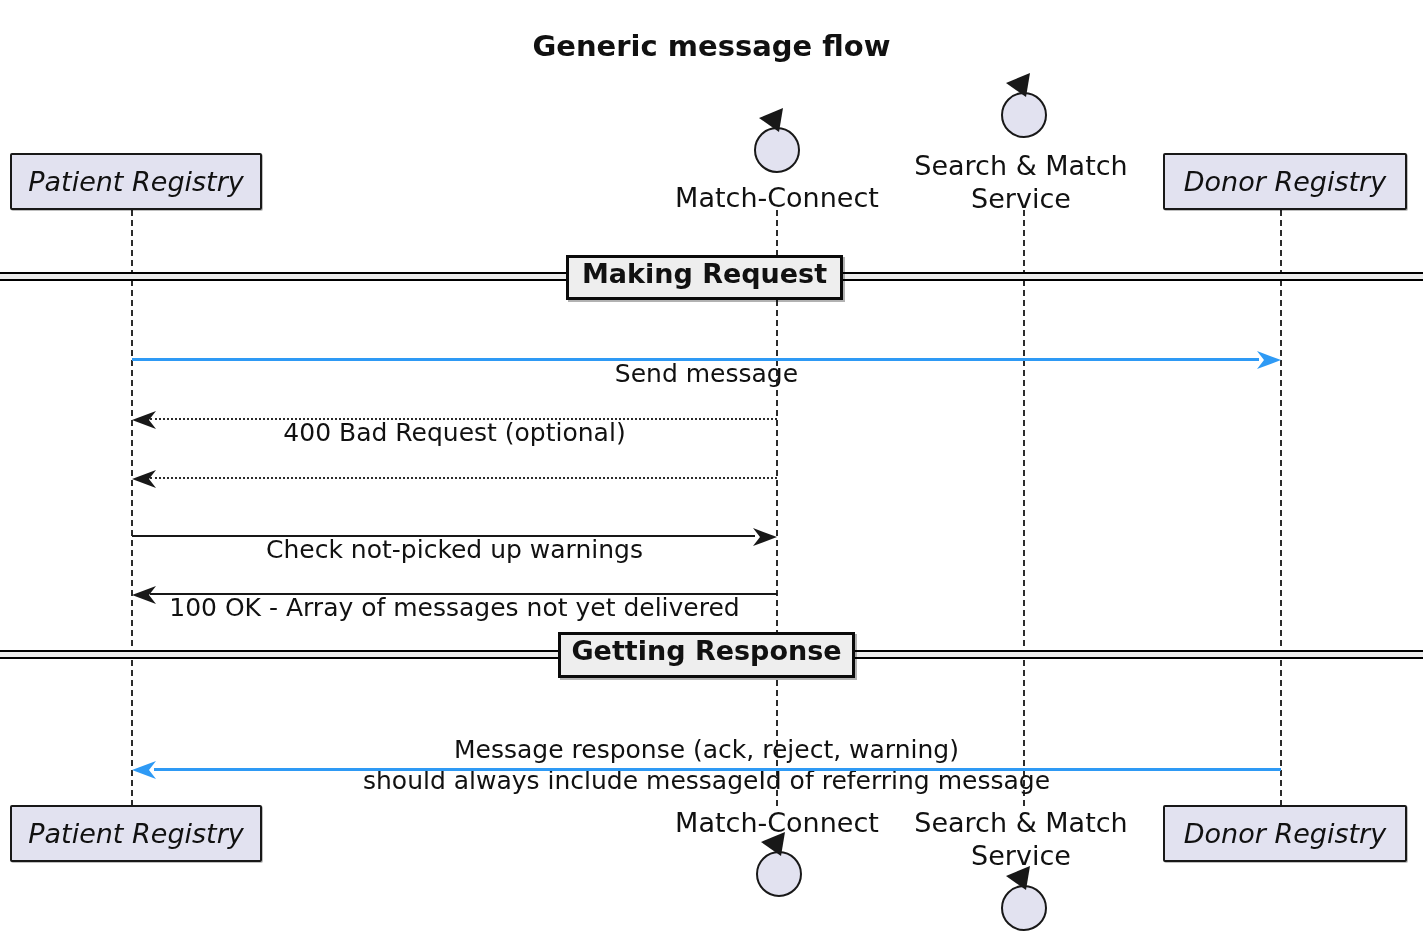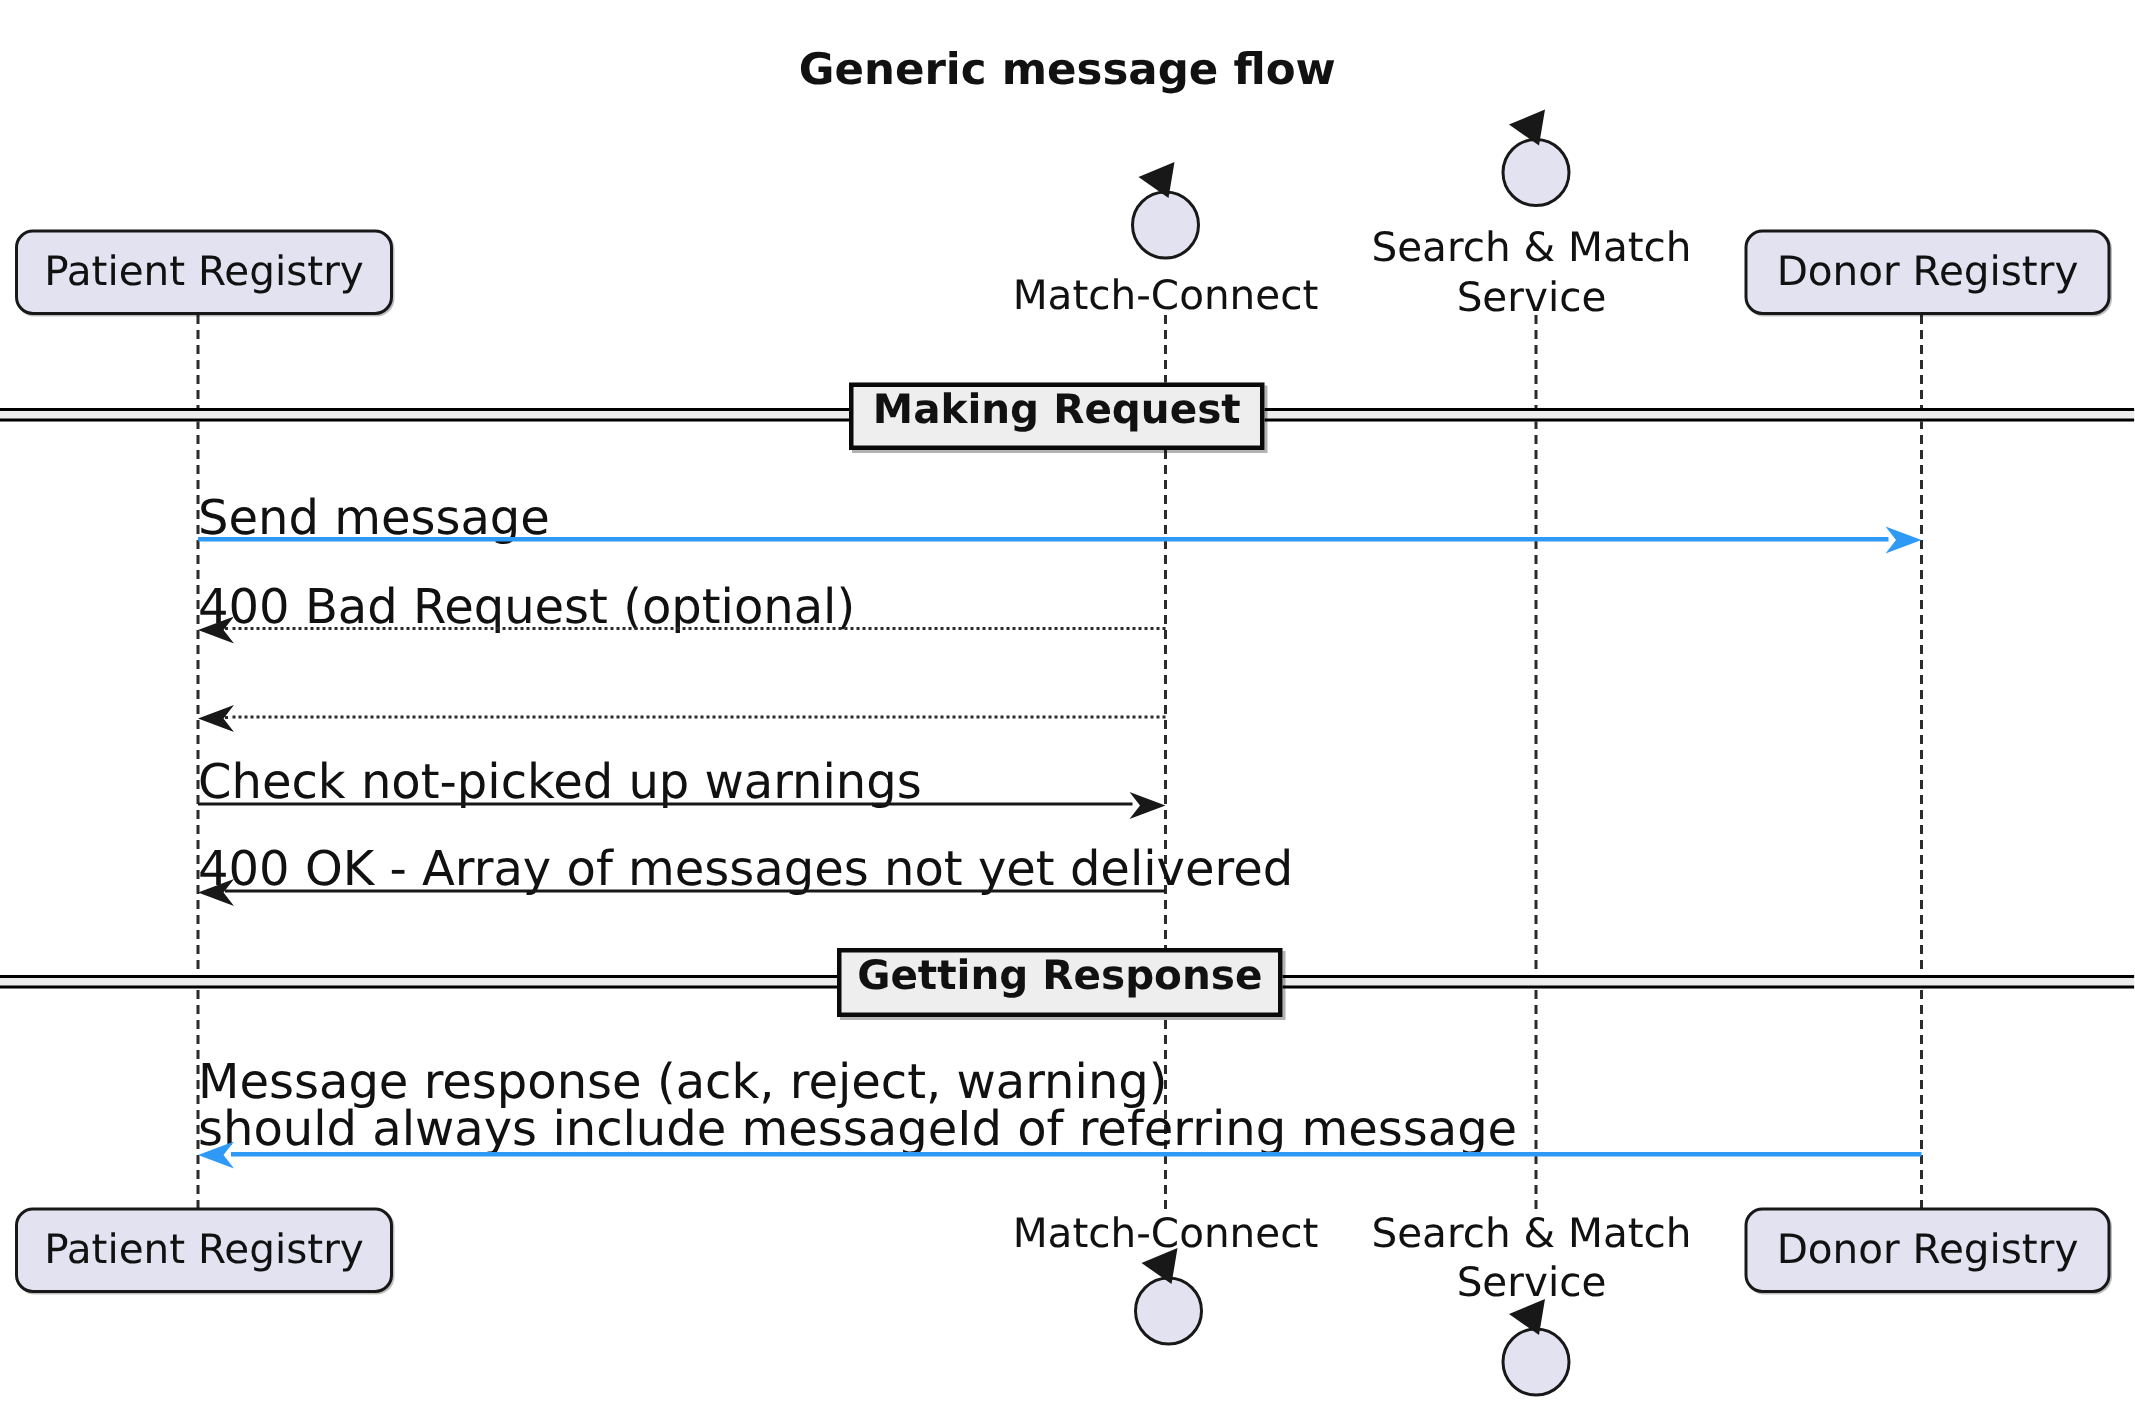--- a/index.html
+++ b/index.html
@@ -6,36 +6,36 @@
   #canvas{
     position:relative;width:1423px;height:935px;background:#ffffff;
     font-family:"DejaVu Sans","Liberation Sans",sans-serif;color:#111;
     overflow:hidden;
   }
   
   .lifeline{position:absolute;width:0;border-left:2px dashed #2b2b2b;top:210px;height:596px;}
   
   .pbox{
     position:absolute;height:53px;background:#E2E2F0;border:2px solid #181818;
-    border-radius:12px;display:flex;align-items:center;justify-content:center;
-    font-size:27px;box-shadow:1px 1px 0 rgba(0,0,0,0.25);
+    border-radius:2px;display:flex;align-items:center;justify-content:center;
+    font-size:27px;box-shadow:1px 1px 0 rgba(0,0,0,0.25);font-style:italic;
   }
   
   .plabel{position:absolute;text-align:center;font-size:27px;line-height:33px;white-space:nowrap;}
   .ctrl-icon{position:absolute;}
   
   .divline{position:absolute;left:0;width:1423px;height:5px;background:#ececec;
     border-top:2px solid #000;border-bottom:2px solid #000;}
   .divbox{
     position:absolute;background:#EEEEEE;border:3px solid #0a0a0a;
     display:flex;justify-content:center;
     font-weight:bold;font-size:27px;box-shadow:2px 2px 0 rgba(0,0,0,0.3);
   }
   
-  .msg-label{position:absolute;text-align:left;font-size:32px;line-height:31px;white-space:nowrap;}
+  .msg-label{position:absolute;text-align:center;font-size:25px;line-height:31px;white-space:nowrap;margin-top:28px;}
   .mline{position:absolute;height:0;}
   .mline.solid-black{border-top:2.5px solid #181818;}
   .mline.dotted-black{border-top:2.5px dotted #2b2b2b;}
   .mline.solid-blue{border-top:3px solid #2E9AF5;}
   .ah{position:absolute;}
 </style>
 </head>
 <body>
 
 <div id="canvas">
@@ -101,21 +101,21 @@
   </span>
 
   <div class="msg-label" style="left:132px;width:645px;top:506px;">Check not-picked up warnings</div>
   <div class="mline solid-black" style="left:132px;width:623px;top:535px;"></div>
   <span class="ah" style="left:753px;top:527px;">
     <svg width="24" height="20" viewBox="0 0 24 20">
         <polygon points="24,10 0,1 7,10 0,19" fill="#181818"></polygon>
       </svg>
   </span>
 
-  <div class="msg-label" style="left:132px;width:645px;top:564px;">400 OK - Array of messages not yet delivered</div>
+  <div class="msg-label" style="left:132px;width:645px;top:564px;">100 OK - Array of messages not yet delivered</div>
   <div class="mline solid-black" style="left:150px;width:627px;top:593px;"></div>
   <span class="ah" style="left:132px;top:585px;">
     <svg width="24" height="20" viewBox="0 0 24 20">
         <polygon points="0,10 24,1 17,10 24,19" fill="#181818"></polygon>
       </svg>
   </span>
 
   <div class="divline" style="top:650px;"></div>
   <div class="divbox" style="left:558px;top:632px;width:291px;height:40px;">
     <span>Getting Response</span>

